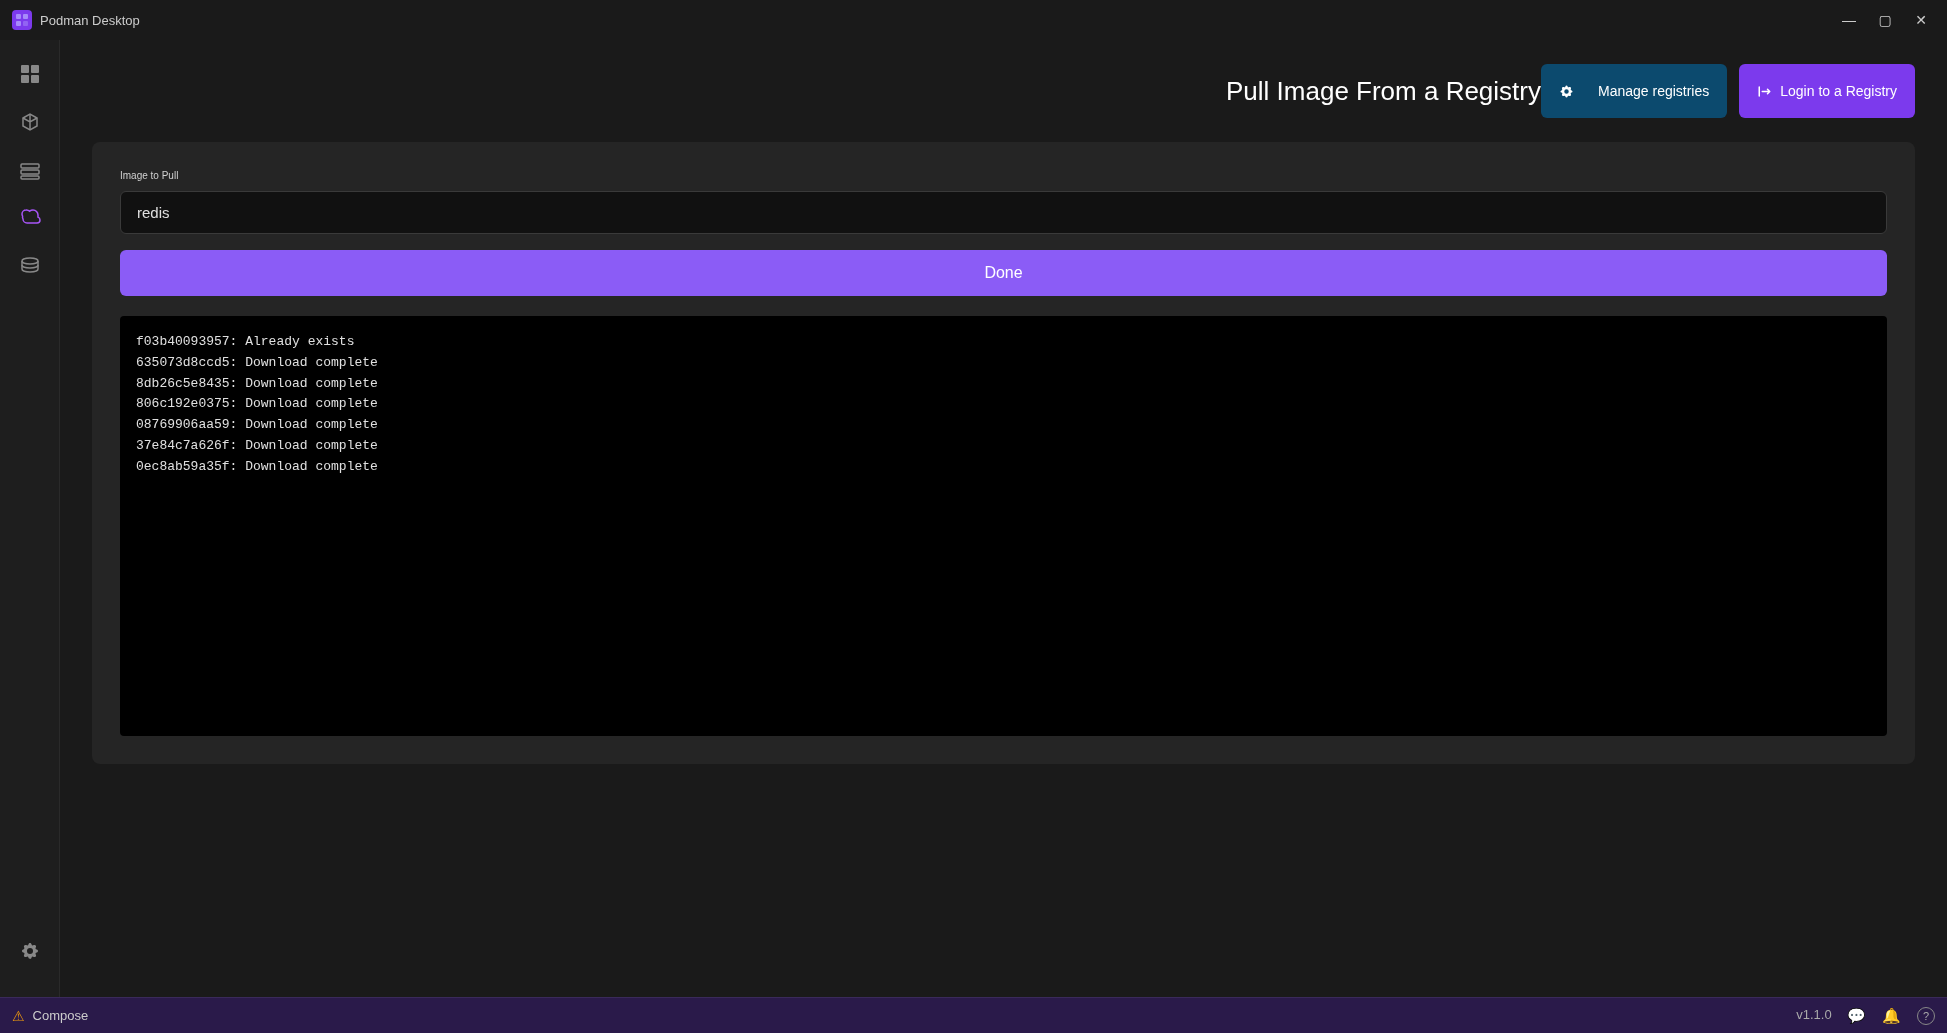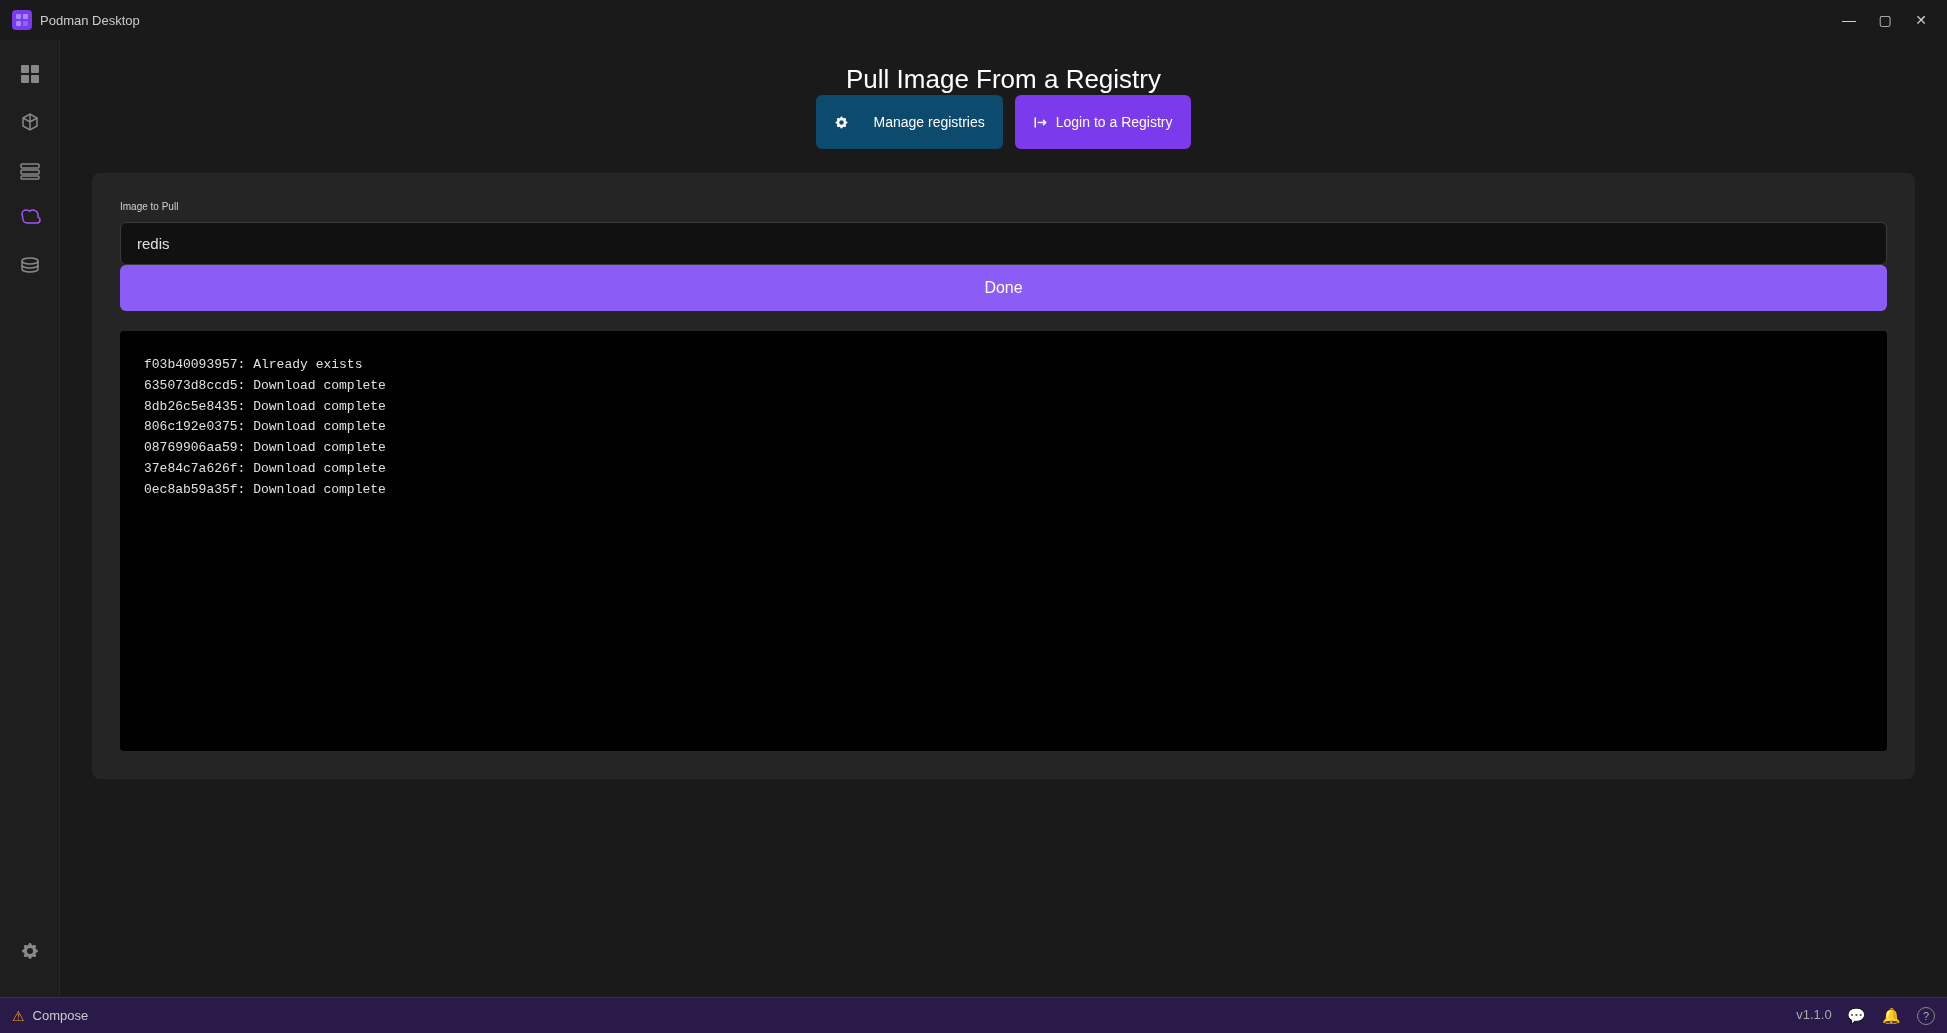--- a/index.html
+++ b/index.html
@@ -111,21 +111,20 @@
       overflow-y: auto;
       background: #1a1a1a;
     }
 
     
     .page-header {
       display: flex;
       align-items: center;
       justify-content: flex-end;
       margin-bottom: 24px;
-      flex-direction: column;
     }
     .page-title {
       font-size: 26px;
       font-weight: 500;
       color: #ffffff;
     }
     .header-actions {
       display: flex;
       gap: 12px;
     }
@@ -169,40 +168,41 @@
     }
     .form-input {
       width: 100%;
       background: #111111;
       border: 1px solid #3a3a3a;
       border-radius: 6px;
       padding: 12px 16px;
       color: #e0e0e0;
       font-size: 15px;
       outline: none;
+      margin-bottom: 16px;
     }
 
     .btn-done {
       width: 100%;
       background: #8b5cf6;
       color: white;
       border: none;
       padding: 14px;
       border-radius: 6px;
       cursor: pointer;
       font-size: 16px;
       font-weight: 500;
       margin-bottom: 20px;
     }
 
     
     .terminal-output {
       background: #000000;
       border-radius: 4px;
-      padding: 24px;
+      padding: 16px;
       font-family: 'Consolas', 'Courier New', monospace;
       font-size: 13px;
       color: #e0e0e0;
       min-height: 420px;
       max-height: 420px;
       overflow-y: auto;
       position: relative;
       line-height: 1.6;
     }
     .terminal-output::-webkit-scrollbar {

